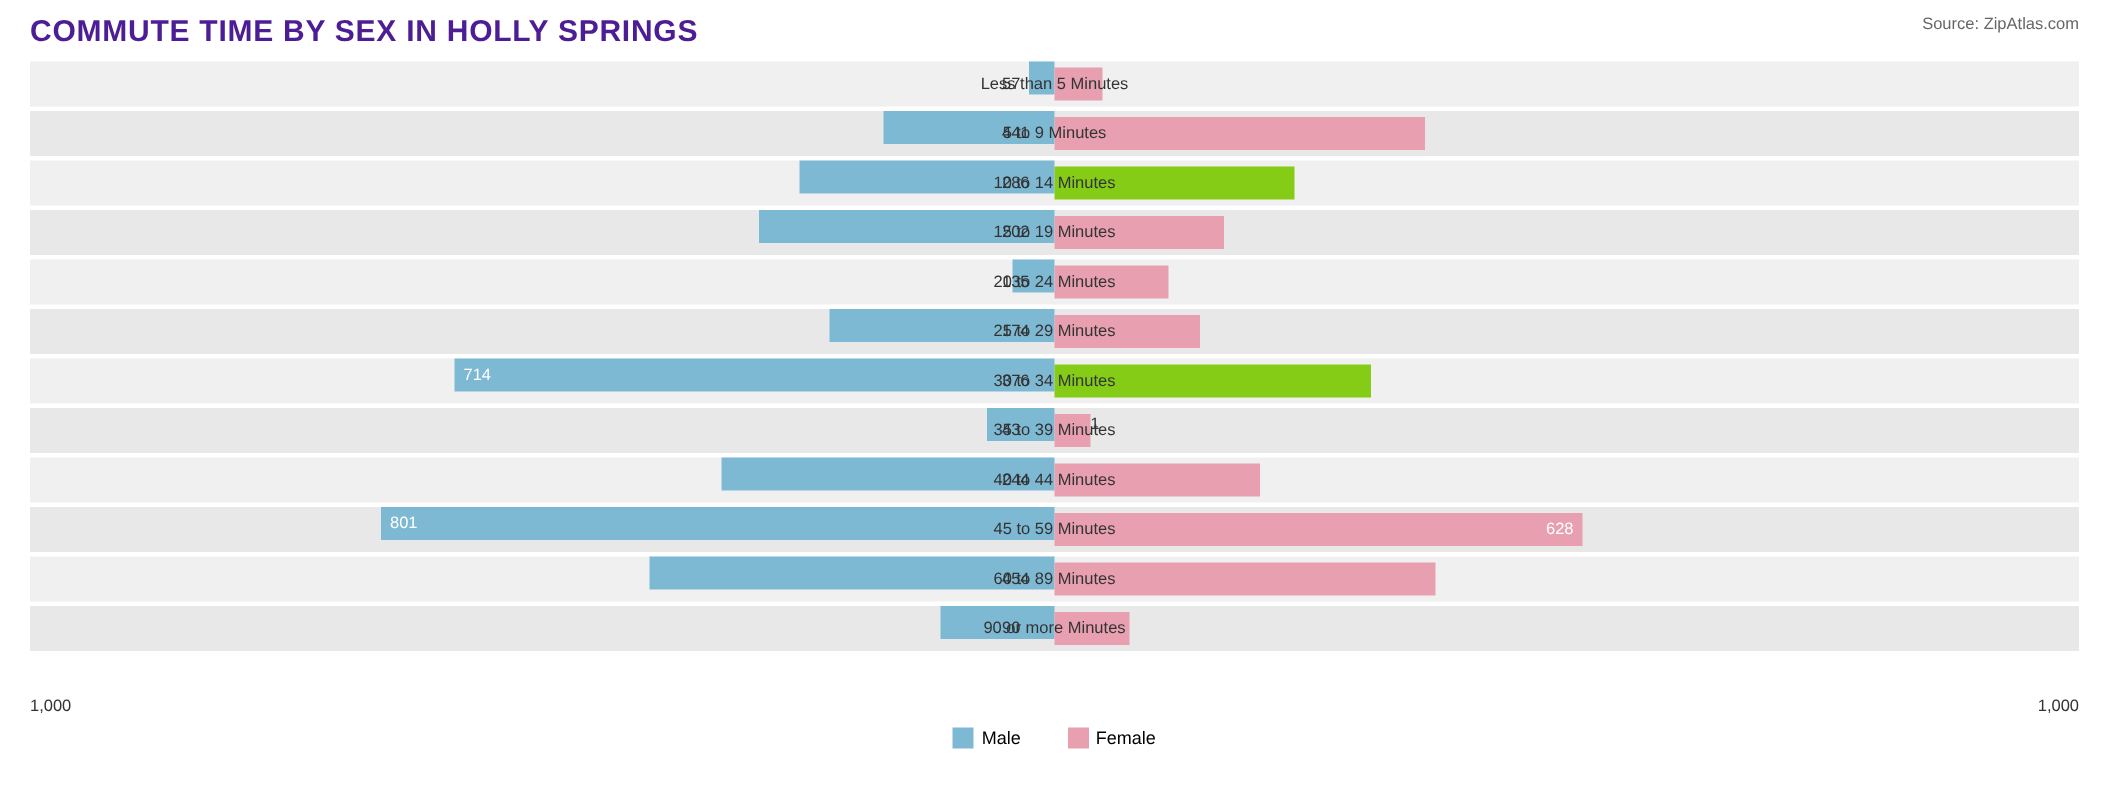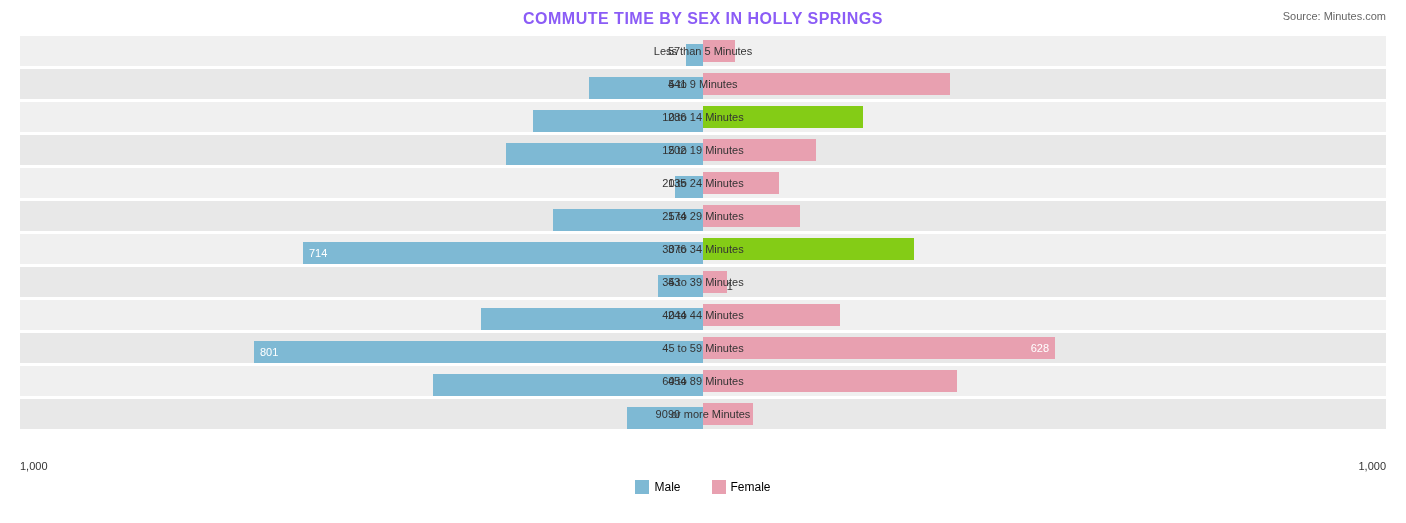--- a/index.html
+++ b/index.html
@@ -10,27 +10,26 @@
       height: 523px;
       overflow: hidden;
     }
     .chart-container {
       width: 1406px;
       height: 523px;
       padding: 10px 20px 40px 20px;
       position: relative;
     }
     .chart-title {
-      font-size: 16px;
+      font-size: 20px;
       font-weight: bold;
-      color: #8b5cf6;
+      color: #4c1d95;
       margin-bottom: 8px;
       text-transform: uppercase;
       letter-spacing: 0.5px;
-      text-align: center;
     }
     .source-text {
       position: absolute;
       top: 10px;
       right: 20px;
       font-size: 11px;
       color: #666;
     }
     .chart-area {
       position: relative;
@@ -46,21 +45,21 @@
     }
     .bar-row:nth-child(odd) {
       background: #f0f0f0;
     }
     .bar-row:nth-child(even) {
       background: #e8e8e8;
     }
     .left-section {
       width: 50%;
       display: flex;
-      align-items: flex-end;
+      align-items: flex-start;
       justify-content: flex-end;
       height: 100%;
       position: relative;
       padding-left: 36px;
     }
     .right-section {
       width: 50%;
       display: flex;
       align-items: center;
       justify-content: flex-start;
@@ -147,21 +146,21 @@
     .legend-box {
       width: 14px;
       height: 14px;
     }
   </style>
 </head>
 <body>
 
 <div class="chart-container">
   <div class="chart-title">COMMUTE TIME BY SEX IN HOLLY SPRINGS</div>
-  <div class="source-text">Source: Minutes.com</div>
+  <div class="source-text">Source: ZipAtlas.com</div>
 
   <div class="chart-area" id="chart-area">
   <div class="bar-row">
         <div class="left-section">
           <div class="male-bar" style="width: 17px; background: rgb(126, 185, 212);">
             <span class="male-value">31</span>
           </div>
         </div>
         <div class="label-center">Less than 5 Minutes</div>
         <div class="right-section">

